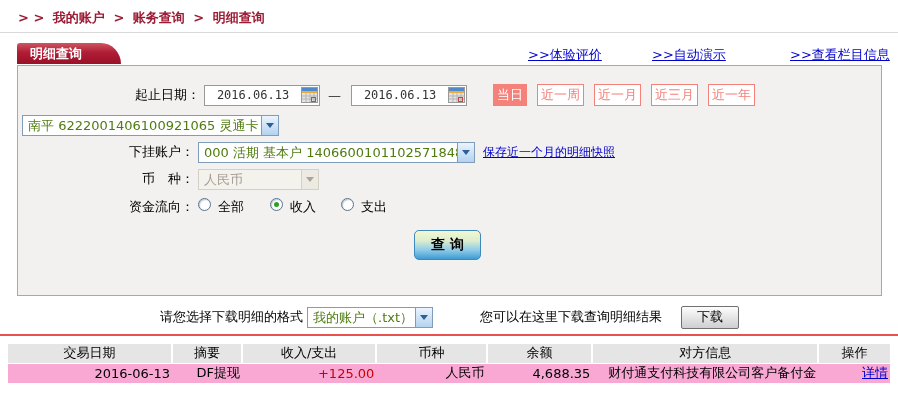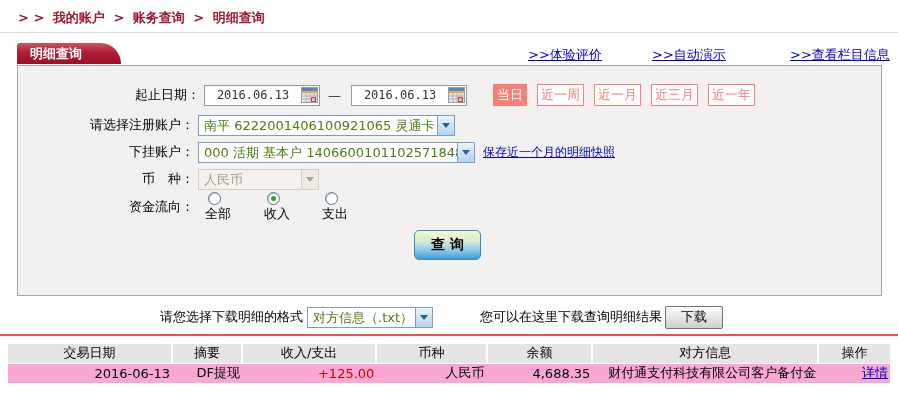--- a/index.html
+++ b/index.html
@@ -57,40 +57,40 @@
                      border-top:5px solid #2c5f94; }
   .sel-register { width:257px; } .sel-sub { width:277px; } .sel-dl { width:126px; margin-left:4px; }
   .selbox.disabled { background:#f4f2ec; border-color:#d4d0c3; cursor:default; width:121px; }
   .selbox.disabled .seltext { color:#a39d92; }
   .selbox.disabled .arrow { background:#eceae2; border-left-color:#d4d0c3; }
   .selbox.disabled .arrow i { border-top-color:#aaa49a; }
 
   .snap-link { margin-left:8px; font-size:12px; color:#0000cc; text-decoration:underline; cursor:pointer; }
 
   
-  .radio-group { display:flex; align-items:center; margin-left:4px; cursor:pointer;flex-direction:column; }
+  .radio-group { display:flex; align-items:flex-start; margin-left:4px; cursor:pointer; }
   .radio-circle { width:13px; height:13px; border-radius:50%; background:#fff; border:1px solid #58748f;
                   box-shadow:inset 1px 1px 1px rgba(120,140,160,.45); position:relative; flex:none; }
   .radio-circle.checked::after { content:""; position:absolute; left:3px; top:3px; width:5px; height:5px;
                   border-radius:50%; background:#2ea125; }
   .radio-text { margin-left:7px; font-size:13px; }
   .rg1 { margin-right:22px; } .rg2 { margin-right:21px; }
 
   
   .query-btn { position:absolute; left:396px; top:164px; width:67px; height:30px;
                border:1px solid #3f88bd; border-radius:5px; cursor:pointer;
                background:linear-gradient(180deg,#f3f8cf 0%, #dcedd0 35%, #8ecbe8 68%, #3f9bd4 100%);
                font-size:14px; font-weight:bold; color:#000; font-family:inherit; }
 
   
   .dl-row { position:absolute; left:0; top:304px; width:898px; height:26px;
             display:flex; align-items:center; font-size:13px; }
   .dl-label { margin-left:160px; }
   .dl-hint { margin-left:47px; }
-  .dl-btn { margin-left:3px; width:58px; height:23px; border:1px solid #707070; border-radius:2px;
+  .dl-btn { margin-left:19px; width:58px; height:23px; border:1px solid #707070; border-radius:2px;
             background:linear-gradient(180deg,#fdfdfd 0%, #e3e3e3 55%, #cfcfcf 100%);
             font-size:13px; color:#000; cursor:pointer; font-family:inherit; }
 
   .red-line { position:absolute; left:0; top:334px; width:898px; height:2px; background:#e8514d; }
 
   
   .result-table { position:absolute; left:8px; top:344px; width:882px; border-collapse:collapse;
                   font-size:13px; table-layout:fixed; }
   .result-table th { background:#e5e5e5; font-weight:normal; height:19px; text-align:center;
                      border-left:2px solid #fff; border-bottom:1px solid #fff; padding:0 2px; }
@@ -157,21 +157,20 @@
         </svg>
       </div>
       <button class="qbtn active first">当日</button>
       <button class="qbtn">近一周</button>
       <button class="qbtn">近一月</button>
       <button class="qbtn">近三月</button>
       <button class="qbtn">近一年</button>
     </div>
 
     <div class="form-row row-register">
-      <span class="flabel">请选择注册账户：</span>
       <div class="selbox sel-register">
         <span class="seltext">南平 6222001406100921065 灵通卡</span>
         <span class="arrow">
             <i></i>
           </span>
       </div>
     </div>
 
     <div class="form-row row-sub">
       <span class="flabel">下挂账户：</span>
@@ -209,21 +208,21 @@
         <span class="radio-text">支出</span>
       </span>
     </div>
 
     <button class="query-btn">查 询</button>
   </div>
 
   <div class="dl-row">
     <span class="dl-label">请您选择下载明细的格式</span>
     <div class="selbox sel-dl">
-      <span class="seltext">对方信息（.txt）</span>
+      <span class="seltext">我的账户（.txt）</span>
       <span class="arrow">
           <i></i>
         </span>
     </div>
     <span class="dl-hint">您可以在这里下载查询明细结果</span>
     <button class="dl-btn">下载</button>
   </div>
 
   <div class="red-line"></div>
 

